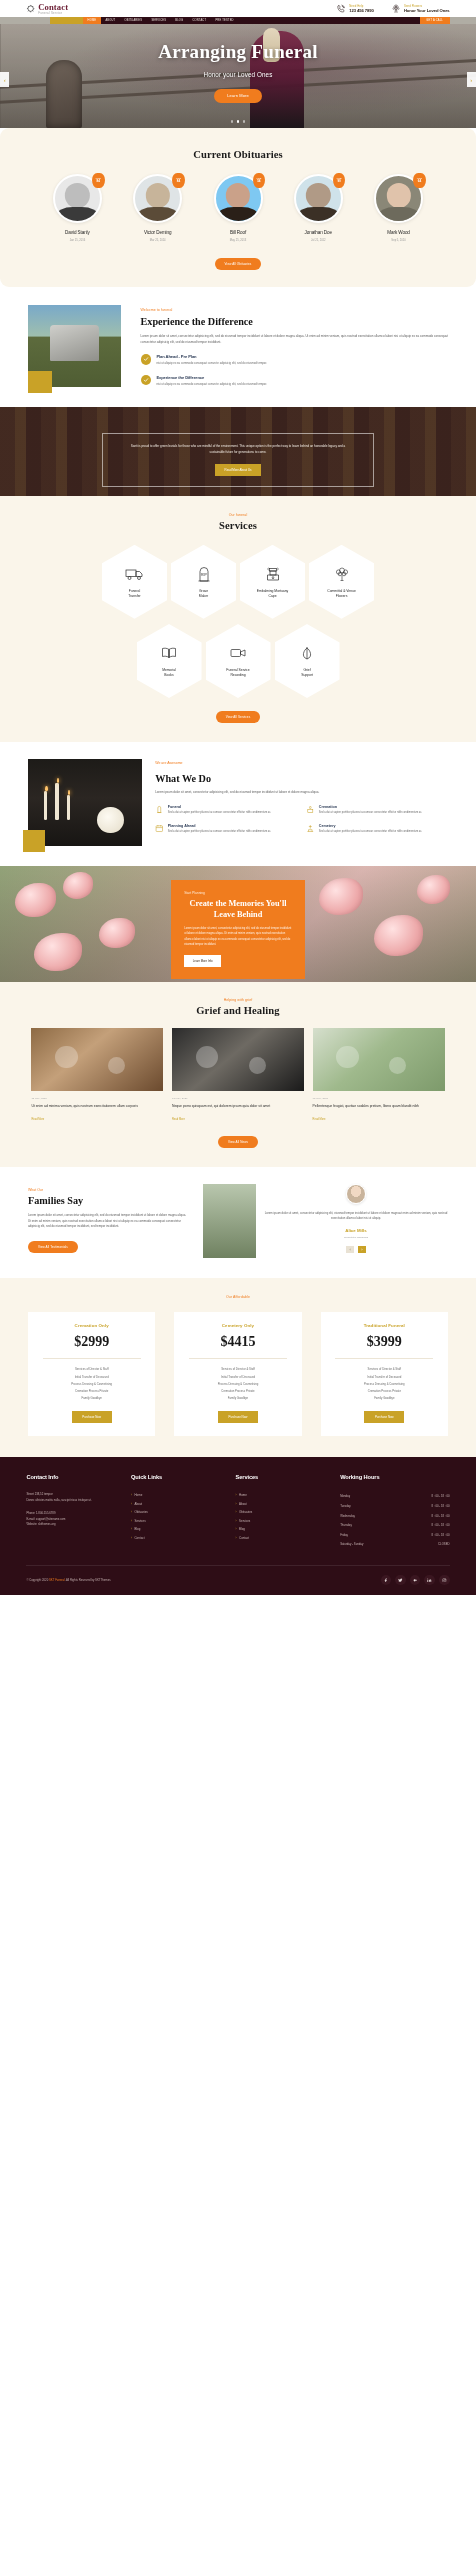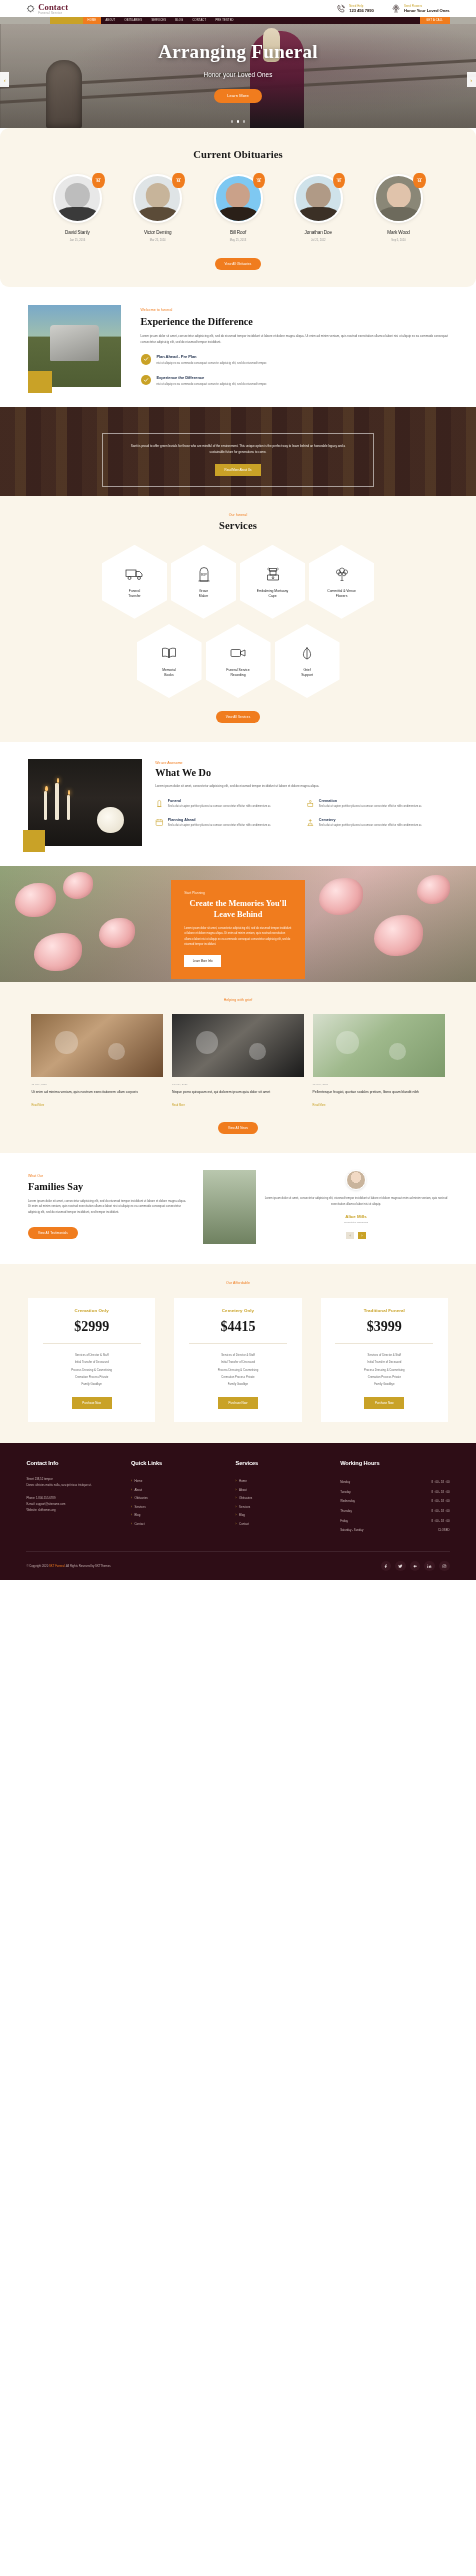--- a/index.html
+++ b/index.html
@@ -228,21 +228,21 @@
   }
   .wwd-img .candle { position:absolute; bottom: 28%; width:3.3px; border-radius:1.3px; background:#efe6d2; }
   .wwd-img .flame { position:absolute; width:2.6px; height:4.6px; border-radius:50% 50% 50% 50%/60% 60% 40% 40%; background:#ffc46b; box-shadow:0 0 4px #ffb347;}
   .wwd-img .rose {
     position:absolute; right: 16%; bottom: 14%; width: 26.4px; height: 26.4px; border-radius:50%;
     background: radial-gradient(circle at 40% 38%, #fdfaf2, #e4dcc8);
   }
   .wwd-gold { position:absolute; left:-5.3px; bottom:-6.6px; width: 22.5px; height: 22.5px; background:#c9a227; }
   .wwd-body { flex:1; padding-top: 2.6px; }
   .wwd-eyebrow { color:#f07c1e; font-size:3.5px; }
-  .wwd-title { font-family:"Liberation Serif", serif; font-weight:700; font-size: 10.2px; color:#141414; margin-top:2px;}
+  .wwd-title { font-family:"Liberation Serif", serif; font-weight:700; font-size: 10.2px; color:#141414; margin-top:8px;}
   .wwd-p { font-size:3px; color:#5d5d5d; line-height:1.95; margin-top: 6px;}
   .wwd-grid { display:grid; grid-template-columns: 1fr 1fr; gap: 8px 9.3px; margin-top: 9.3px; }
   .wwd-cell { display:flex; gap: 4px; }
   .wwd-cic { width: 8.6px; height:8.6px; flex:0 0 8.6px; color:#c9a227; }
   .wwd-cic svg{width:8.6px;height:8.6px;display:block;}
   .wwd-ch { font-size:3.7px; color:#2b3a55; font-weight:700; }
   .wwd-cp { font-size:2.6px; color:#6b6b6b; line-height:1.85; margin-top:2px;}
 
   
   .mem {
@@ -732,20 +732,21 @@
     <div class="mem-card">
       <div class="mem-eyebrow">Start Planning</div>
       <div class="mem-h">Create the Memories You'll Leave Behind</div>
       <div class="mem-p">Lorem ipsum dolor sit amet, consectetur adipisicing elit, sed do eiusmod tempor incididunt ut labore et dolore magna aliqua. Ut enim ad minim veniam, quis nostrud exercitation ullamco labori nisi ut aliquip ex ea commodo consequat consectetur adipisicig elit, sed do eiusmod tempor incididunt.</div>
       <button class="mem-btn">Learn More Info</button>
     </div>
   </div>
 
   <div class="sec cream blog">
     <div class="sec-eyebrow">Helping with grief</div>
+    <div class="sec-title">Grief and Healing</div>
     <div class="blog-row" id="blog-row">
         <div class="bcard"><div class="bimg a">
             <div class="blob" style="left: 18%; top: 28%; width: 22.5px; height: 22.5px;"></div>
             <div class="blob" style="left: 58%; top: 46%; width: 17px; height: 17px;"></div>
           </div><div class="bmeta">13 May, 2020</div><div class="btitle">Ut enim ad minima veniam, quis nostrum exercitationem ullam corporis</div><div class="bmore">Read More</div></div>
         <div class="bcard"><div class="bimg b">
             <div class="blob" style="left: 18%; top: 28%; width: 22.5px; height: 22.5px;"></div>
             <div class="blob" style="left: 58%; top: 46%; width: 17px; height: 17px;"></div>
           </div><div class="bmeta">13 May, 2020</div><div class="btitle">Neque porro quisquam est, qui dolorem ipsum quia dolor sit amet</div><div class="bmore">Read More</div></div>
         <div class="bcard"><div class="bimg c">

